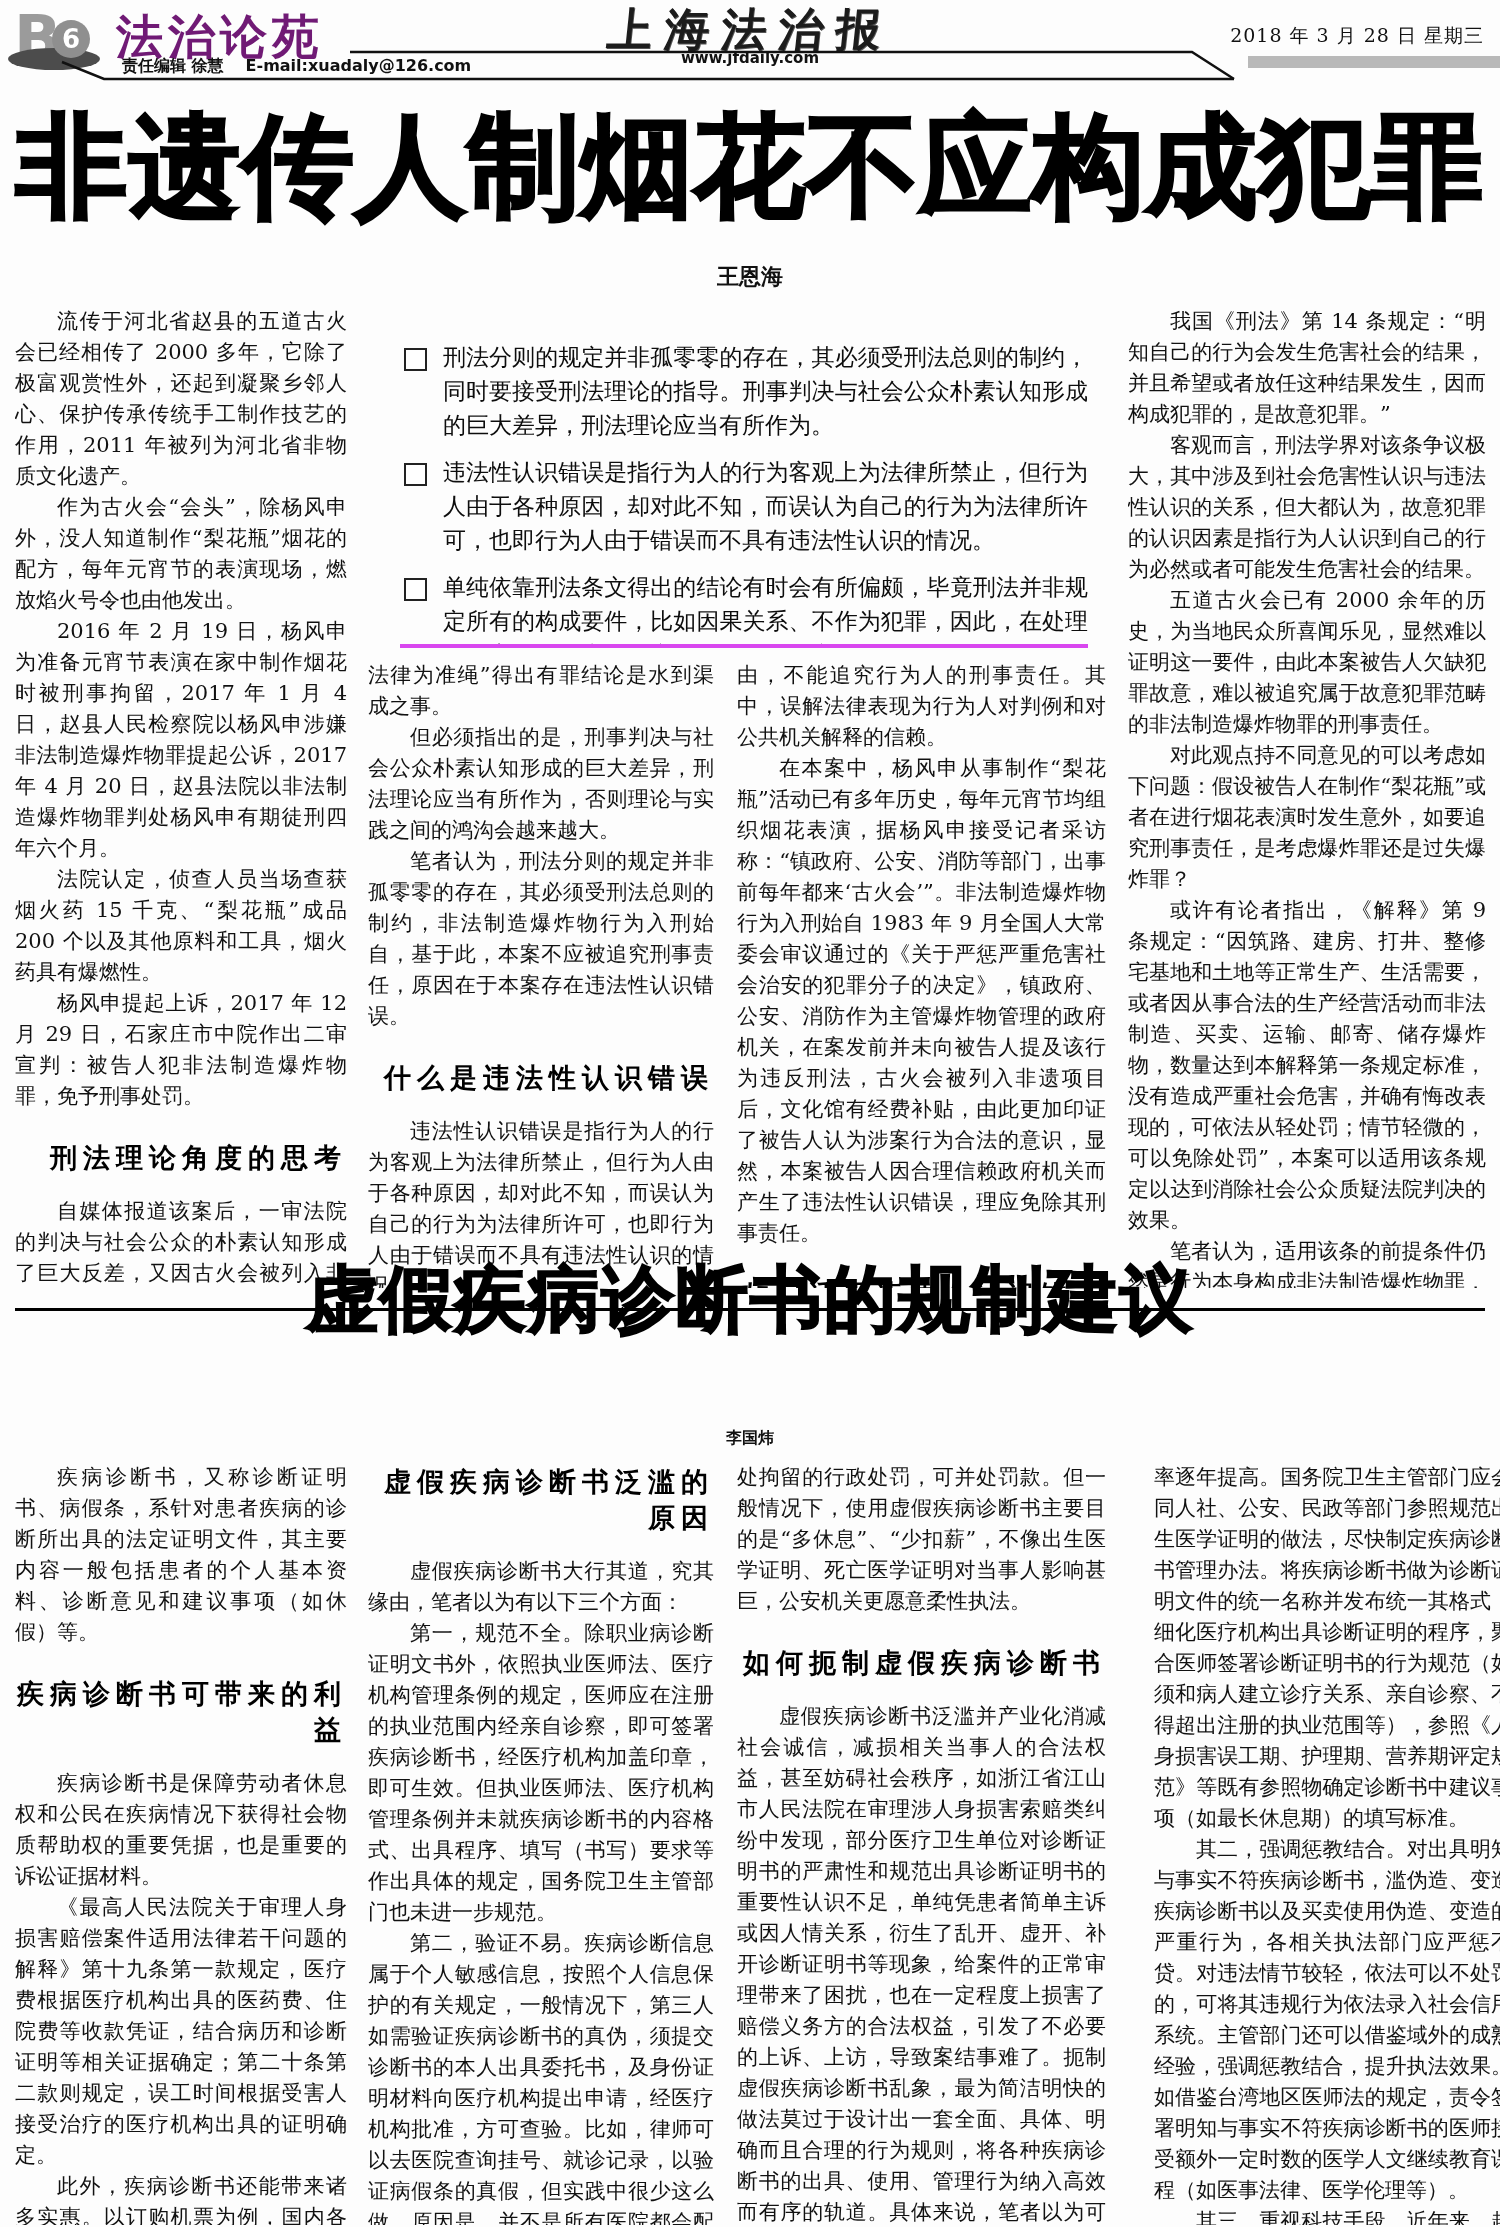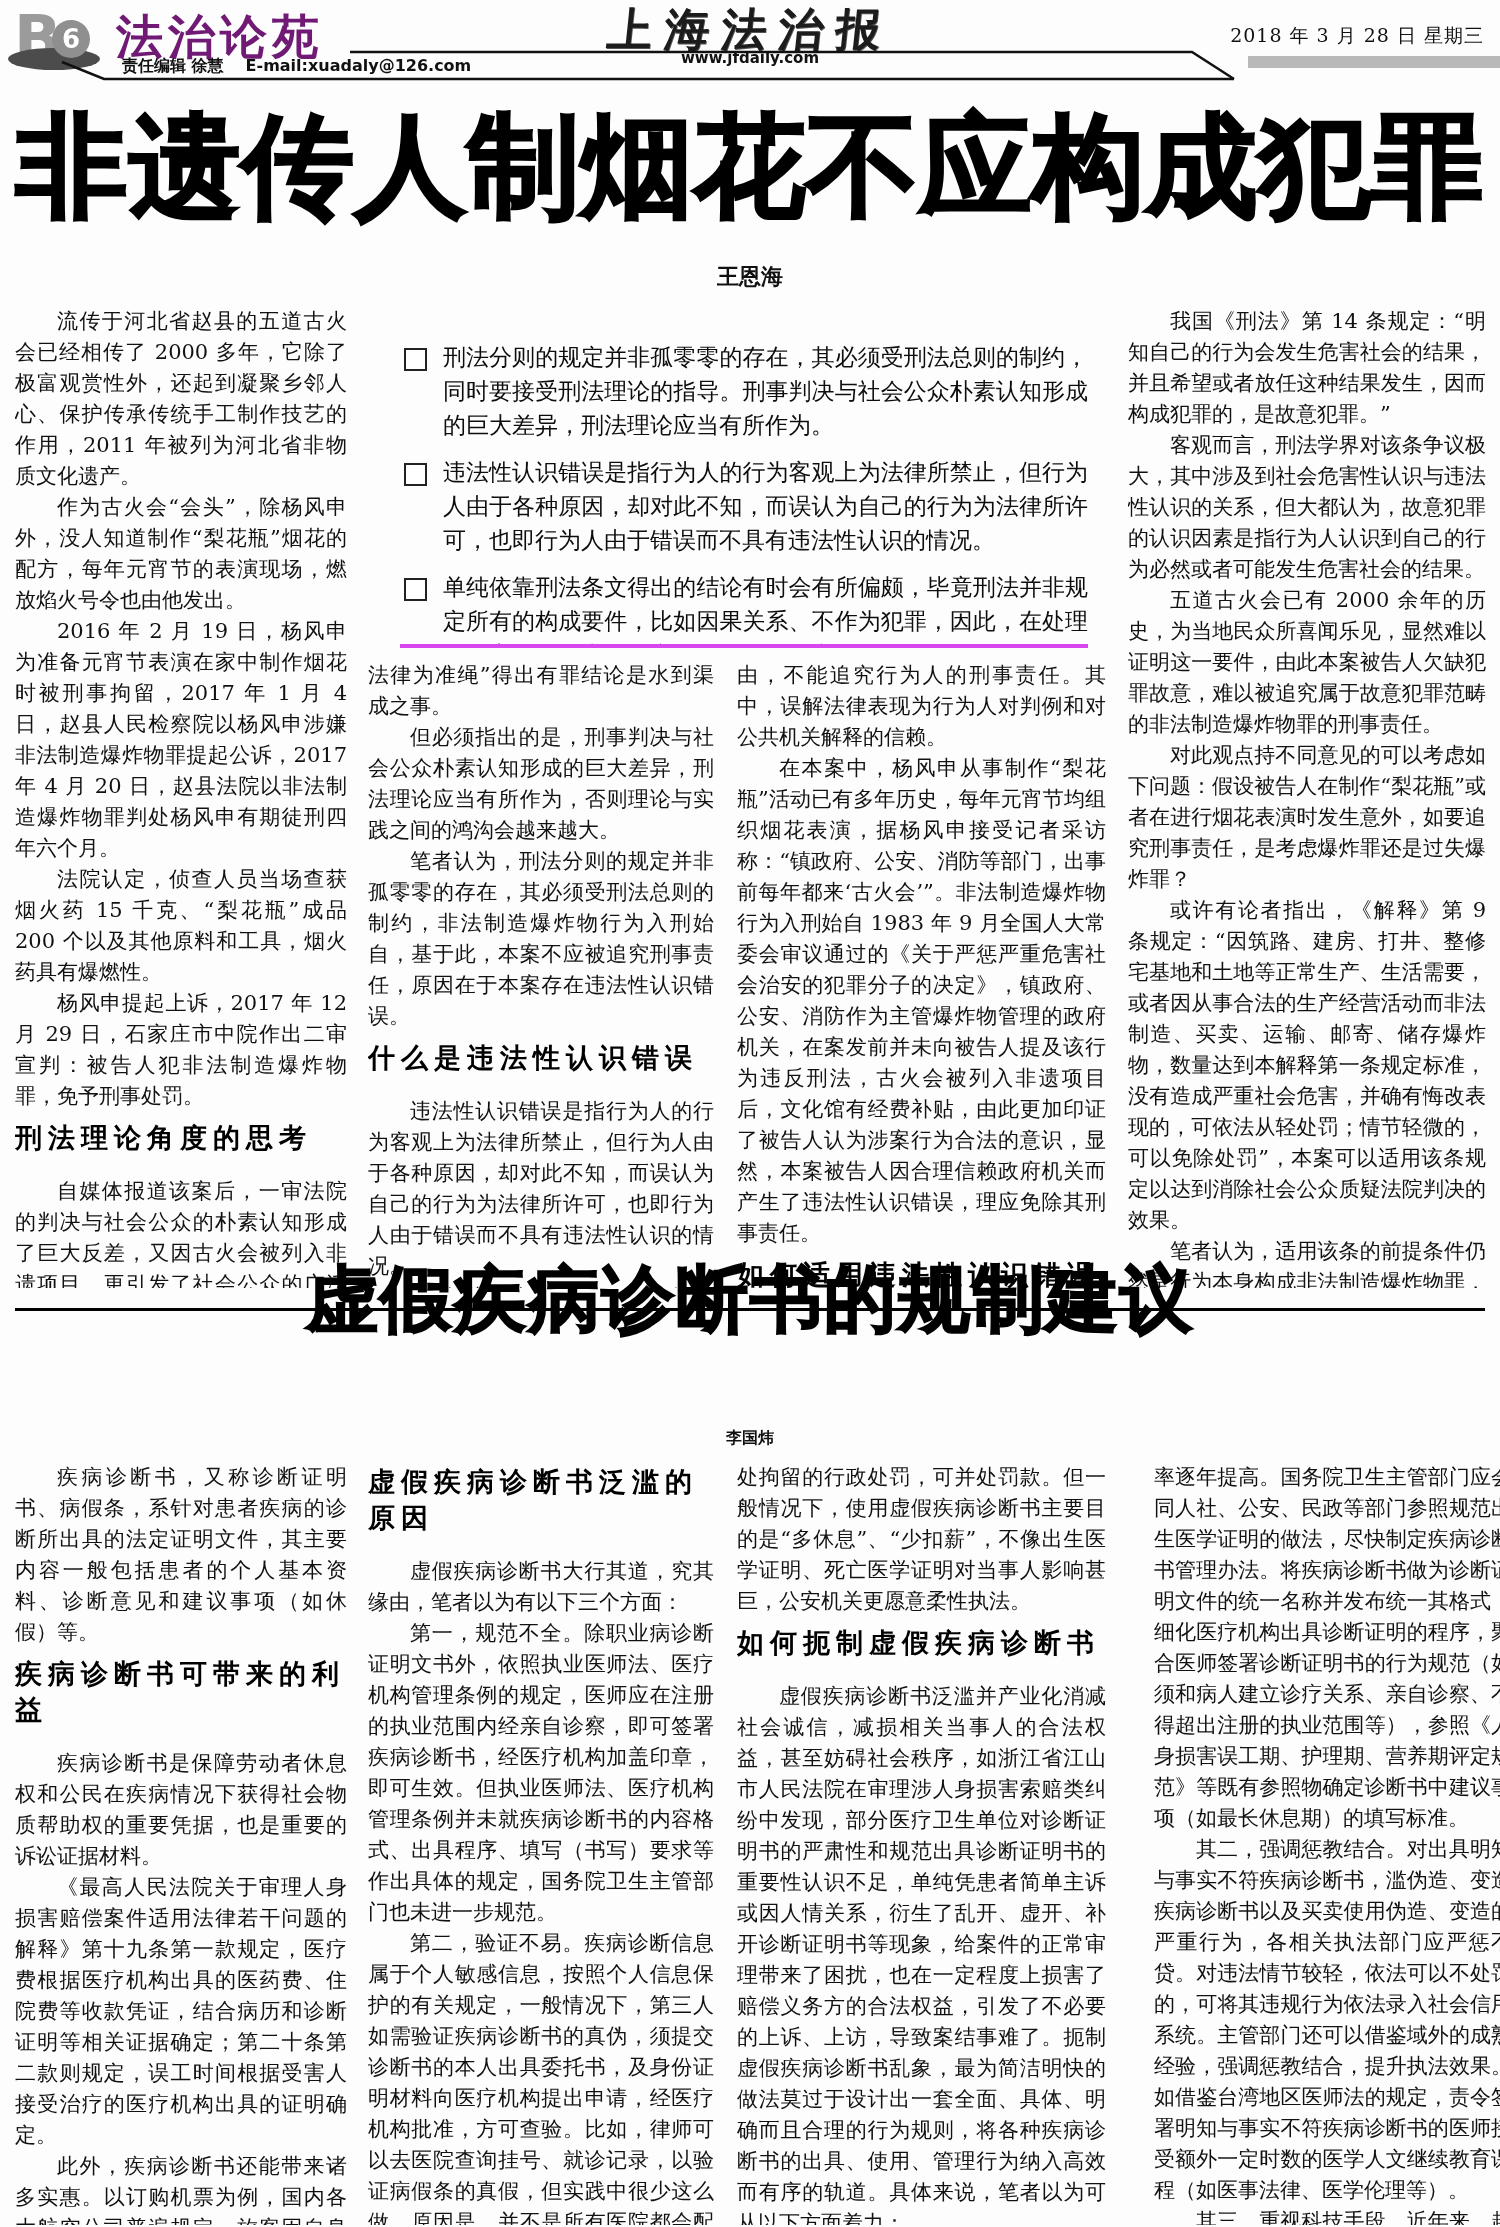--- a/index.html
+++ b/index.html
@@ -28,21 +28,21 @@
   .headline1{top:92px;font-size:112px;letter-spacing:1px;}
   .headline2{top:1252px;font-size:72px;letter-spacing:2px;-webkit-text-stroke:2px #000;}
   .byline{left:0;right:0;text-align:center;font:700 22px "DejaVu Sans",sans-serif;}
   .byline1{top:262px;}
   .byline2{top:1428px;font-size:16px;}
 
   .colbody{overflow:hidden;}
   .colbody p{margin:0;font-size:21px;line-height:31px;text-align:justify;}
   .colbody p.p{text-indent:2em;}
   .colbody p.pc{text-indent:0;}
-  .colbody h3{margin:8px 0 20px;font:700 27px "DejaVu Sans",sans-serif;text-align:left;
+  .colbody h3{margin:28px 0 20px;font:700 27px "DejaVu Sans",sans-serif;text-align:right;
         letter-spacing:6px;color:#000;}
   .colbody > h3:first-child{margin-top:2px;}
 
   .a1c1{left:15px;  top:306px; width:332px; height:982px;}
   .a1c2{left:368px; top:660px; width:346px; height:628px;}
   .a1c3{left:737px; top:660px; width:369px; height:628px;}
   .a1c4{left:1128px;top:306px; width:358px; height:982px;}
 
   
   .sumbox{left:400px;top:330px;width:688px;height:318px;border-bottom:4px solid #d946ef;

